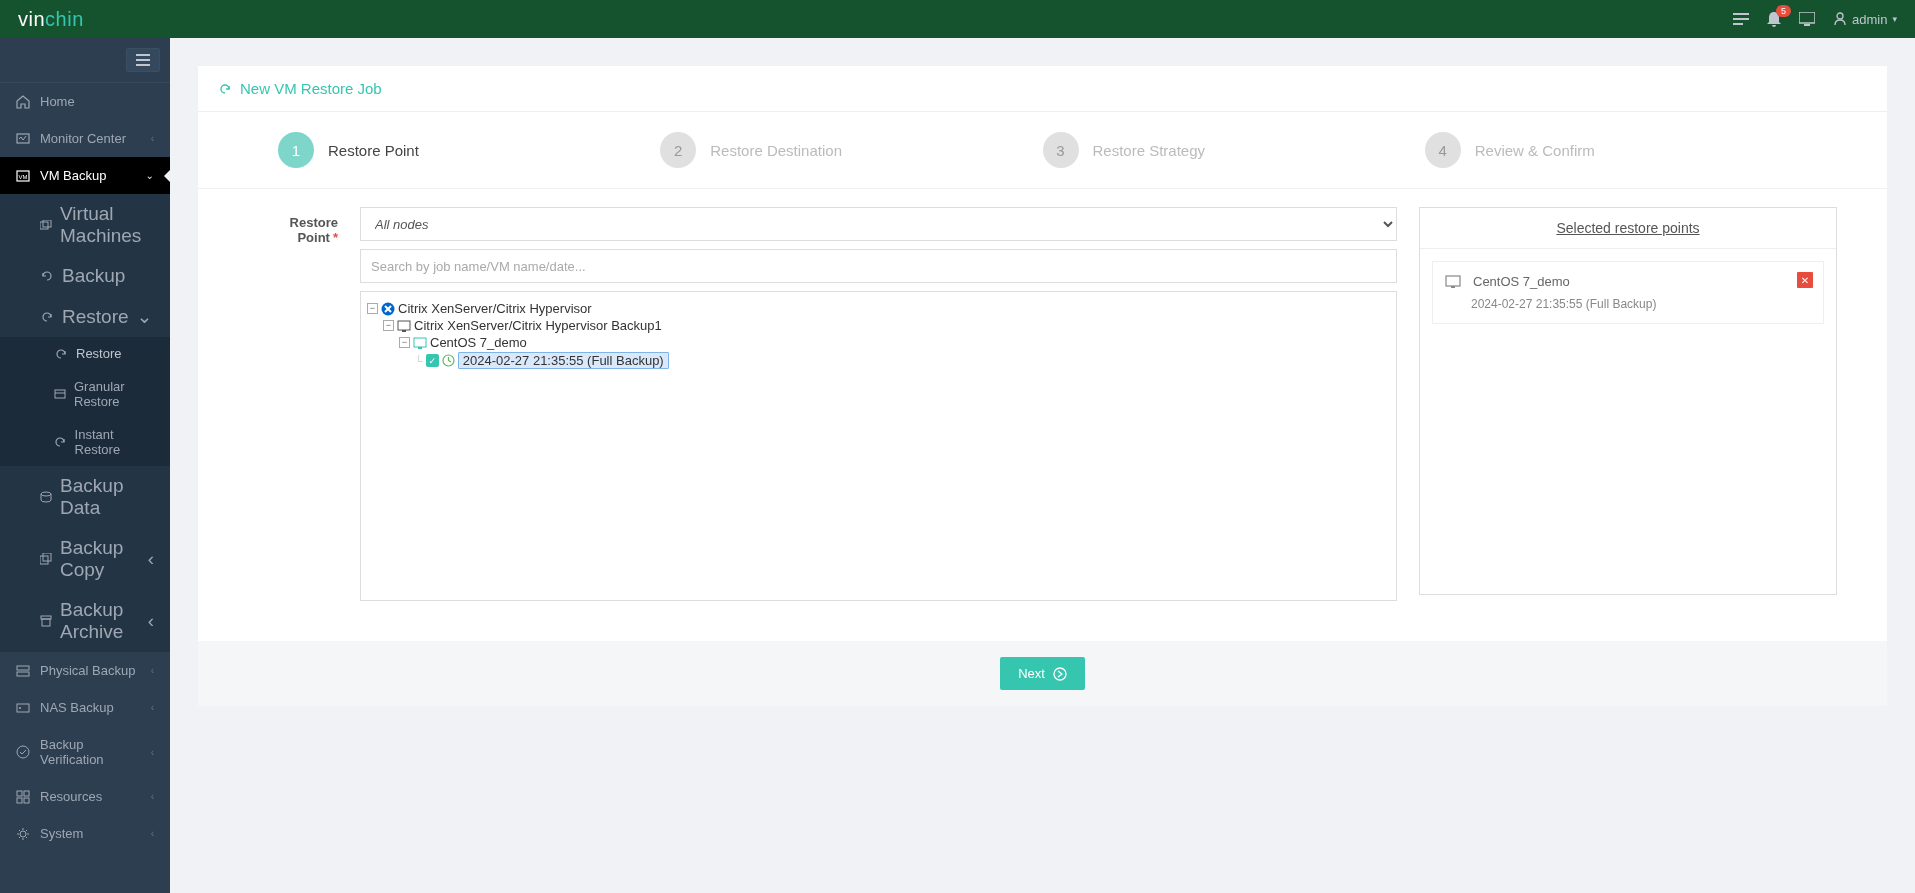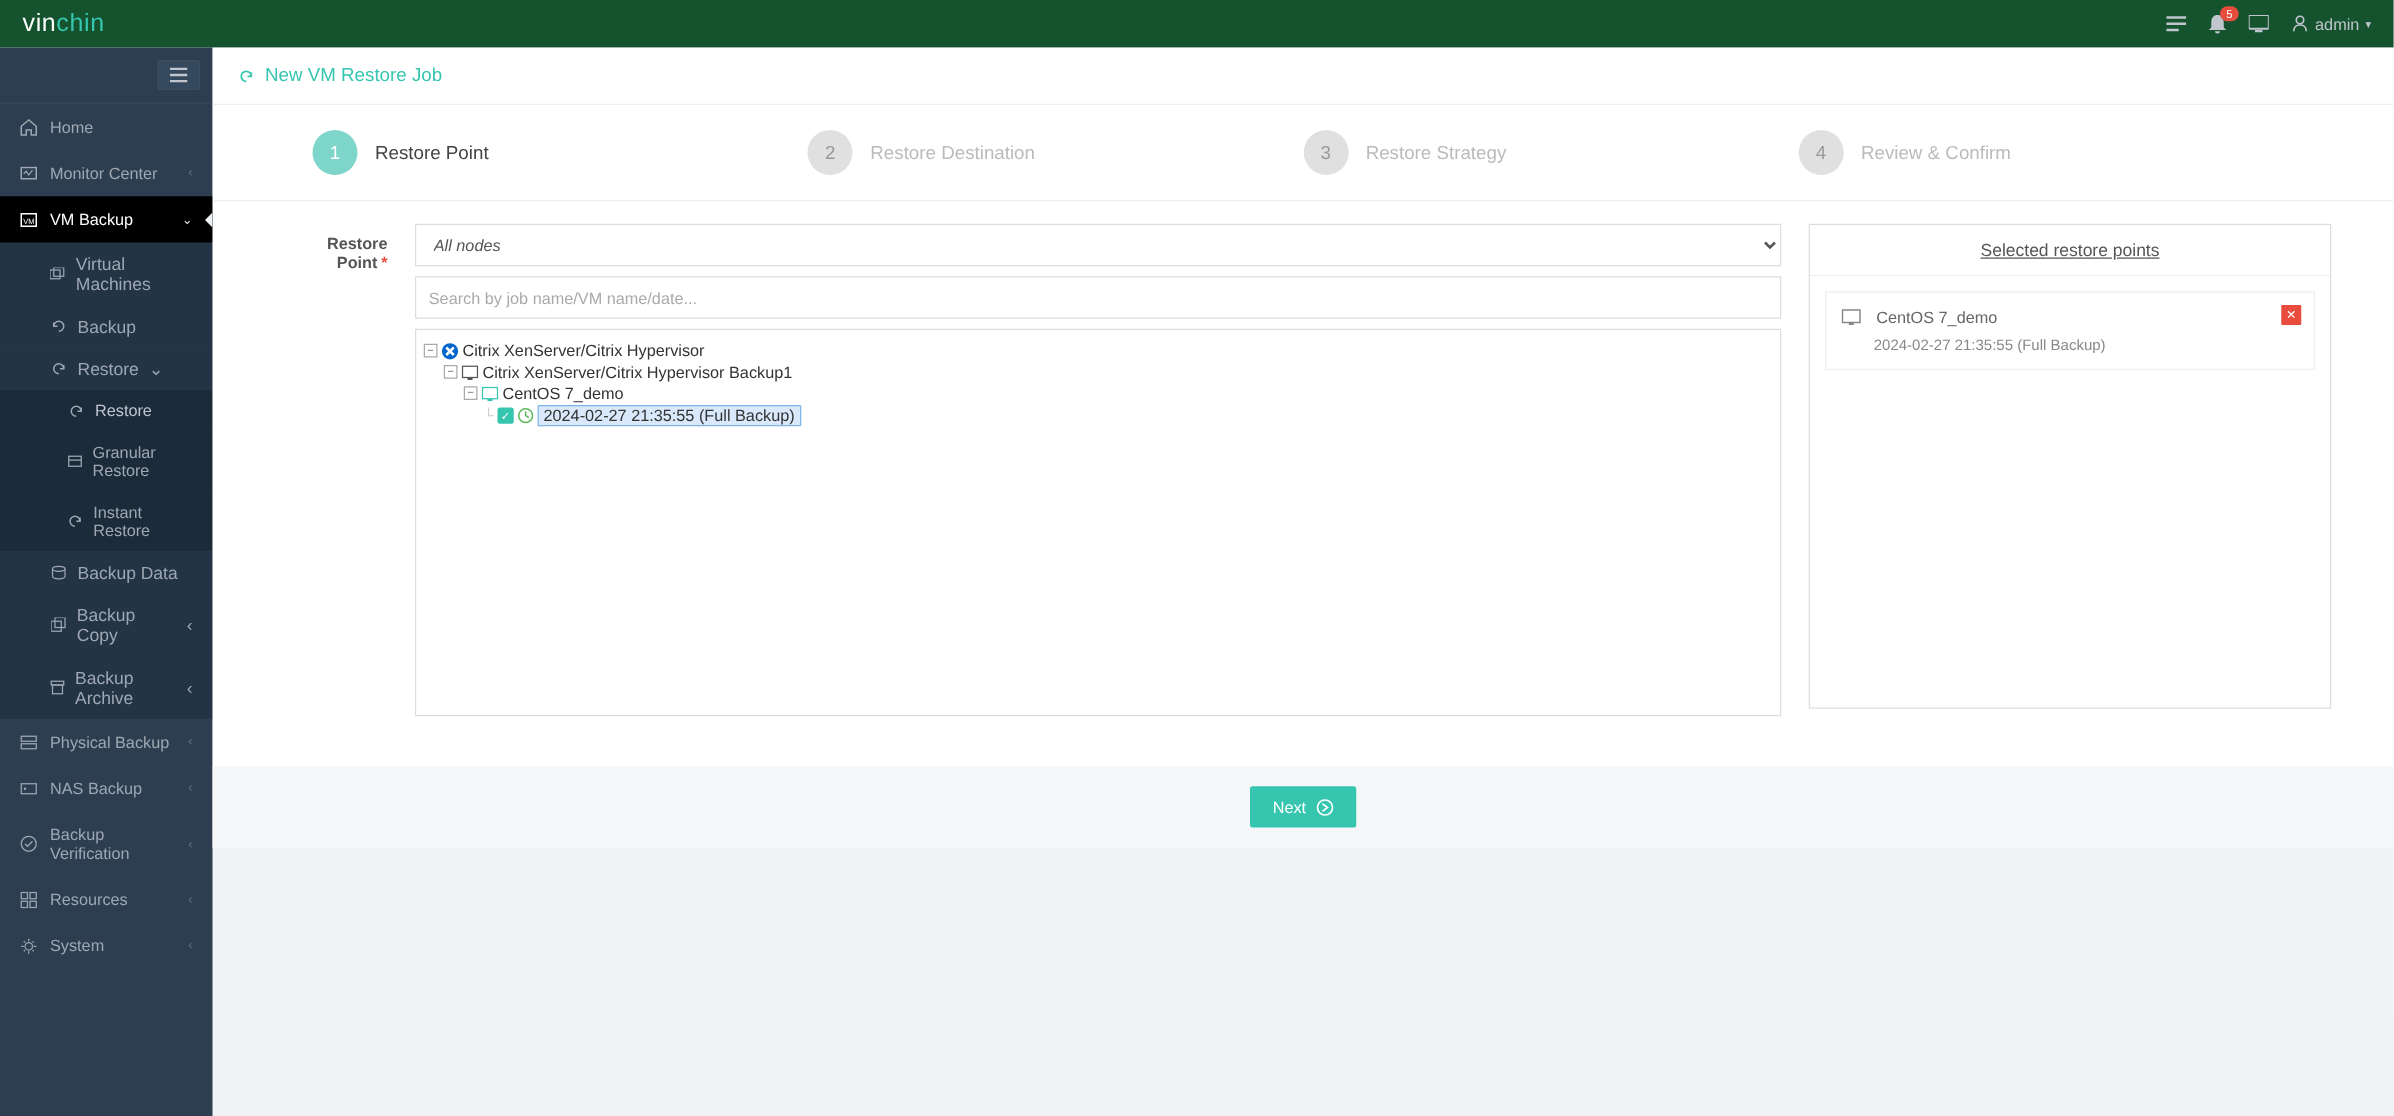--- a/index.html
+++ b/index.html
@@ -18,26 +18,26 @@
 
 .layout { display: flex; height: calc(100vh - 38px); }
 .sidebar { width: 170px; background: #2c3e50; overflow-y: auto; }
 .sidebar-toggle { padding: 10px; display: flex; justify-content: flex-end; border-bottom: 1px solid #34495e; }
 .toggle-btn { background: #34495e; border: 1px solid #3a4f5f; color: #c0c5ce; padding: 5px 9px; cursor: pointer; border-radius: 2px; }
 .menu-item { padding: 11px 16px; color: #9fa7b3; display: flex; align-items: center; gap: 10px; cursor: pointer; font-size: 13px; position: relative; }
 .menu-item.active { background: #000000; color: white; }
 .menu-item.active::after { content: ''; position: absolute; right: 0; top: 50%; transform: translateY(-50%); border: 6px solid transparent; border-right-color: #f0f2f5; }
 .menu-item .chevron { margin-left: auto; font-size: 10px; opacity: 0.5; }
 .menu-icon { width: 14px; display: inline-flex; justify-content: center; }
-.submenu-item { padding: 9px 16px 9px 40px; color: #9fa7b3; display: flex; align-items: center; gap: 8px; cursor: pointer; font-size: 14px; background: #233445; }
+.submenu-item { padding: 9px 16px 9px 40px; color: #9fa7b3; display: flex; align-items: center; gap: 8px; cursor: pointer; font-size: 19px; background: #233445; }
 .subsubmenu-item { padding: 9px 16px 9px 54px; color: #9fa7b3; display: flex; align-items: center; gap: 8px; cursor: pointer; font-size: 13px; background: #1c2b3a; }
 .subsubmenu-item.selected { color: #c0c5ce; }
 
 
-.main { flex: 1; padding: 0; overflow-y: auto; }
+.main { flex: 1; padding: 28px; overflow-y: auto; }
 .panel { background: white; border-radius: 0; }
 .panel-header { padding: 14px 20px; border-bottom: 1px solid #eee; display: flex; align-items: center; gap: 8px; color: #36c6b0; font-size: 15px; }
 
 
 .steps { display: flex; padding: 20px 80px; border-bottom: 1px solid #f0f0f0; }
 .step { flex: 1; display: flex; align-items: center; gap: 14px; }
 .step-num { width: 36px; height: 36px; border-radius: 50%; display: flex; align-items: center; justify-content: center; font-size: 15px; }
 .step.current .step-num { background: #7ed5c9; color: white; }
 .step.pending .step-num { background: #e0e0e0; color: #999; }
 .step-label { font-size: 15px; color: #444; }

